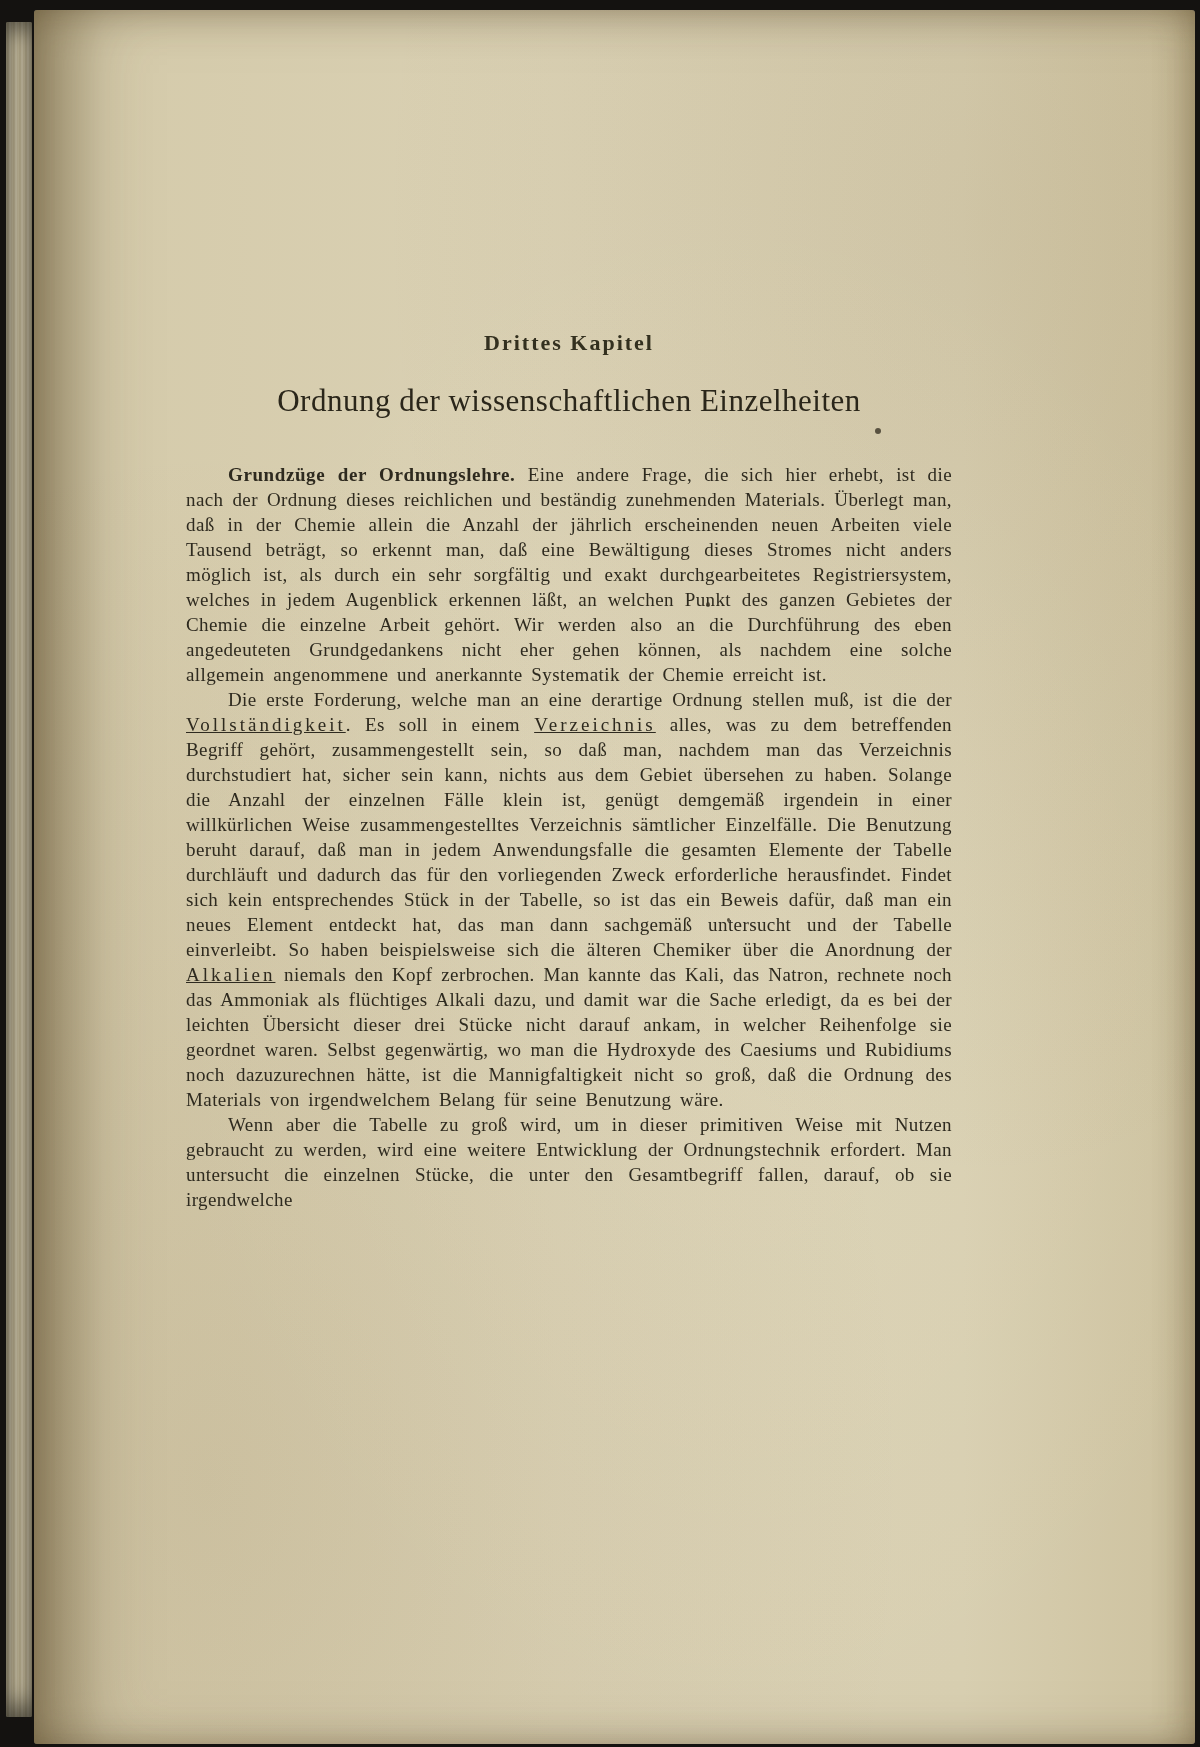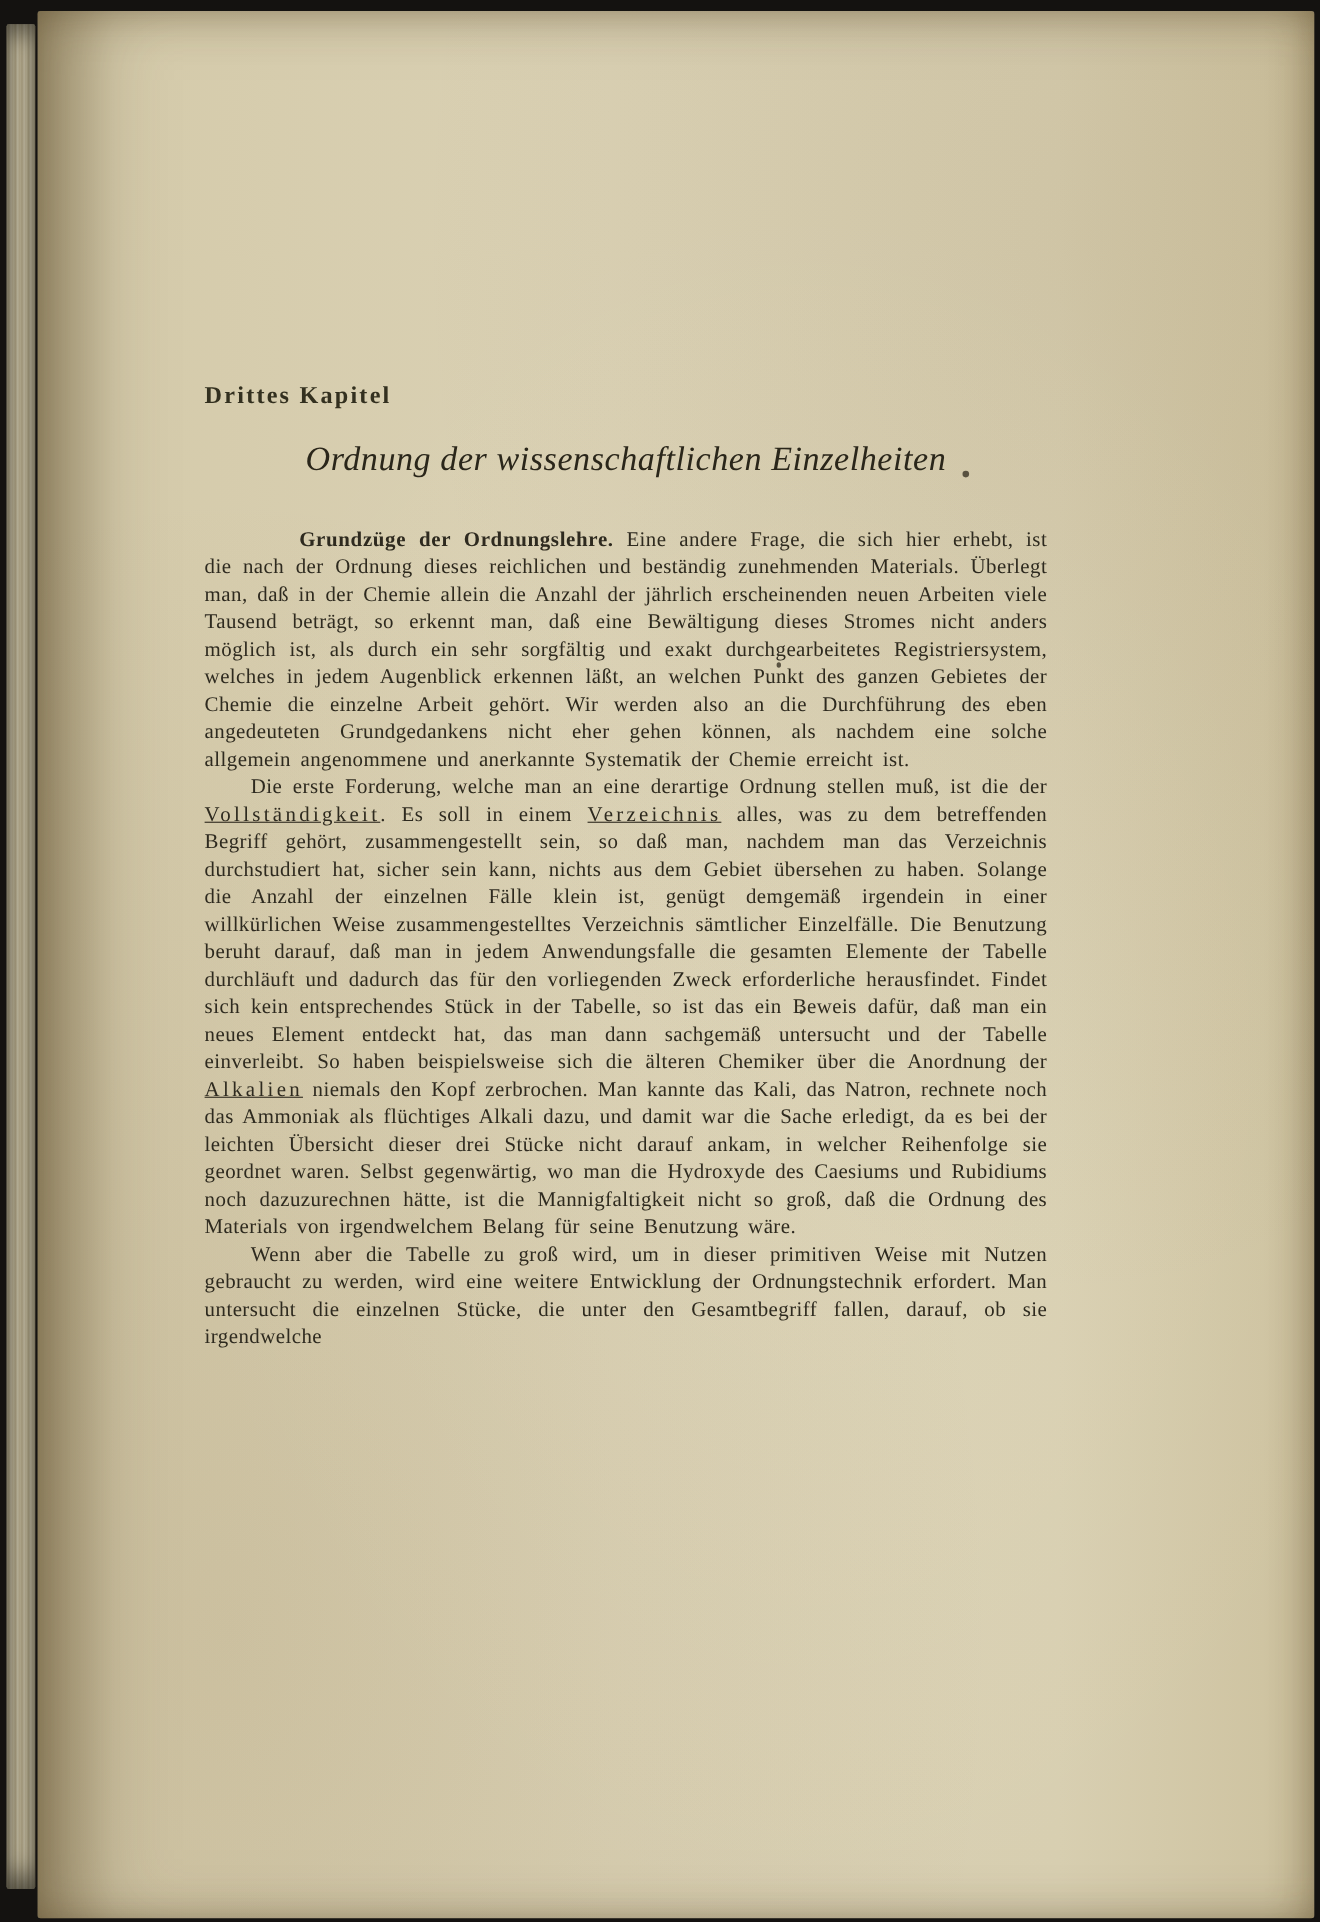--- a/index.html
+++ b/index.html
@@ -52,51 +52,50 @@
     opacity: 0.8;
   }
   .content {
     position: absolute;
     left: 152px;
     top: 322px;
     width: 766px;
     color: #2e2a1f;
   }
   .chapter {
+    text-align: center;
     font-size: 22px;
     letter-spacing: 2px;
     line-height: 1;
-    margin: 16px 0 30px 0;
+    margin: 0 0 30px 0;
     color: #33301f;
   }
   .title {
     text-align: center;
     font-size: 31px;
     font-weight: 400;
     letter-spacing: 0.5px;
     line-height: 1.1;
     margin: 0 0 44px 0;
     color: #2a261a;
-    font-style: italic;
   }
   .body-text p {
     margin: 0;
     text-align: justify;
     text-indent: 42px;
     font-size: 19px;
     line-height: 25px;
     letter-spacing: 0.4px;
     word-spacing: 3.5px;
     hyphens: auto;
     color: #2e2a1f;
   }
   .lead {
     font-weight: bold;
     letter-spacing: 0.6px;
-    margin-left: 44px;
   }
   .spaced {
     letter-spacing: 3px;
     text-decoration: underline;
   }
 </style>
 </head>
 <body>
 
 <div class="book-edges"></div>

